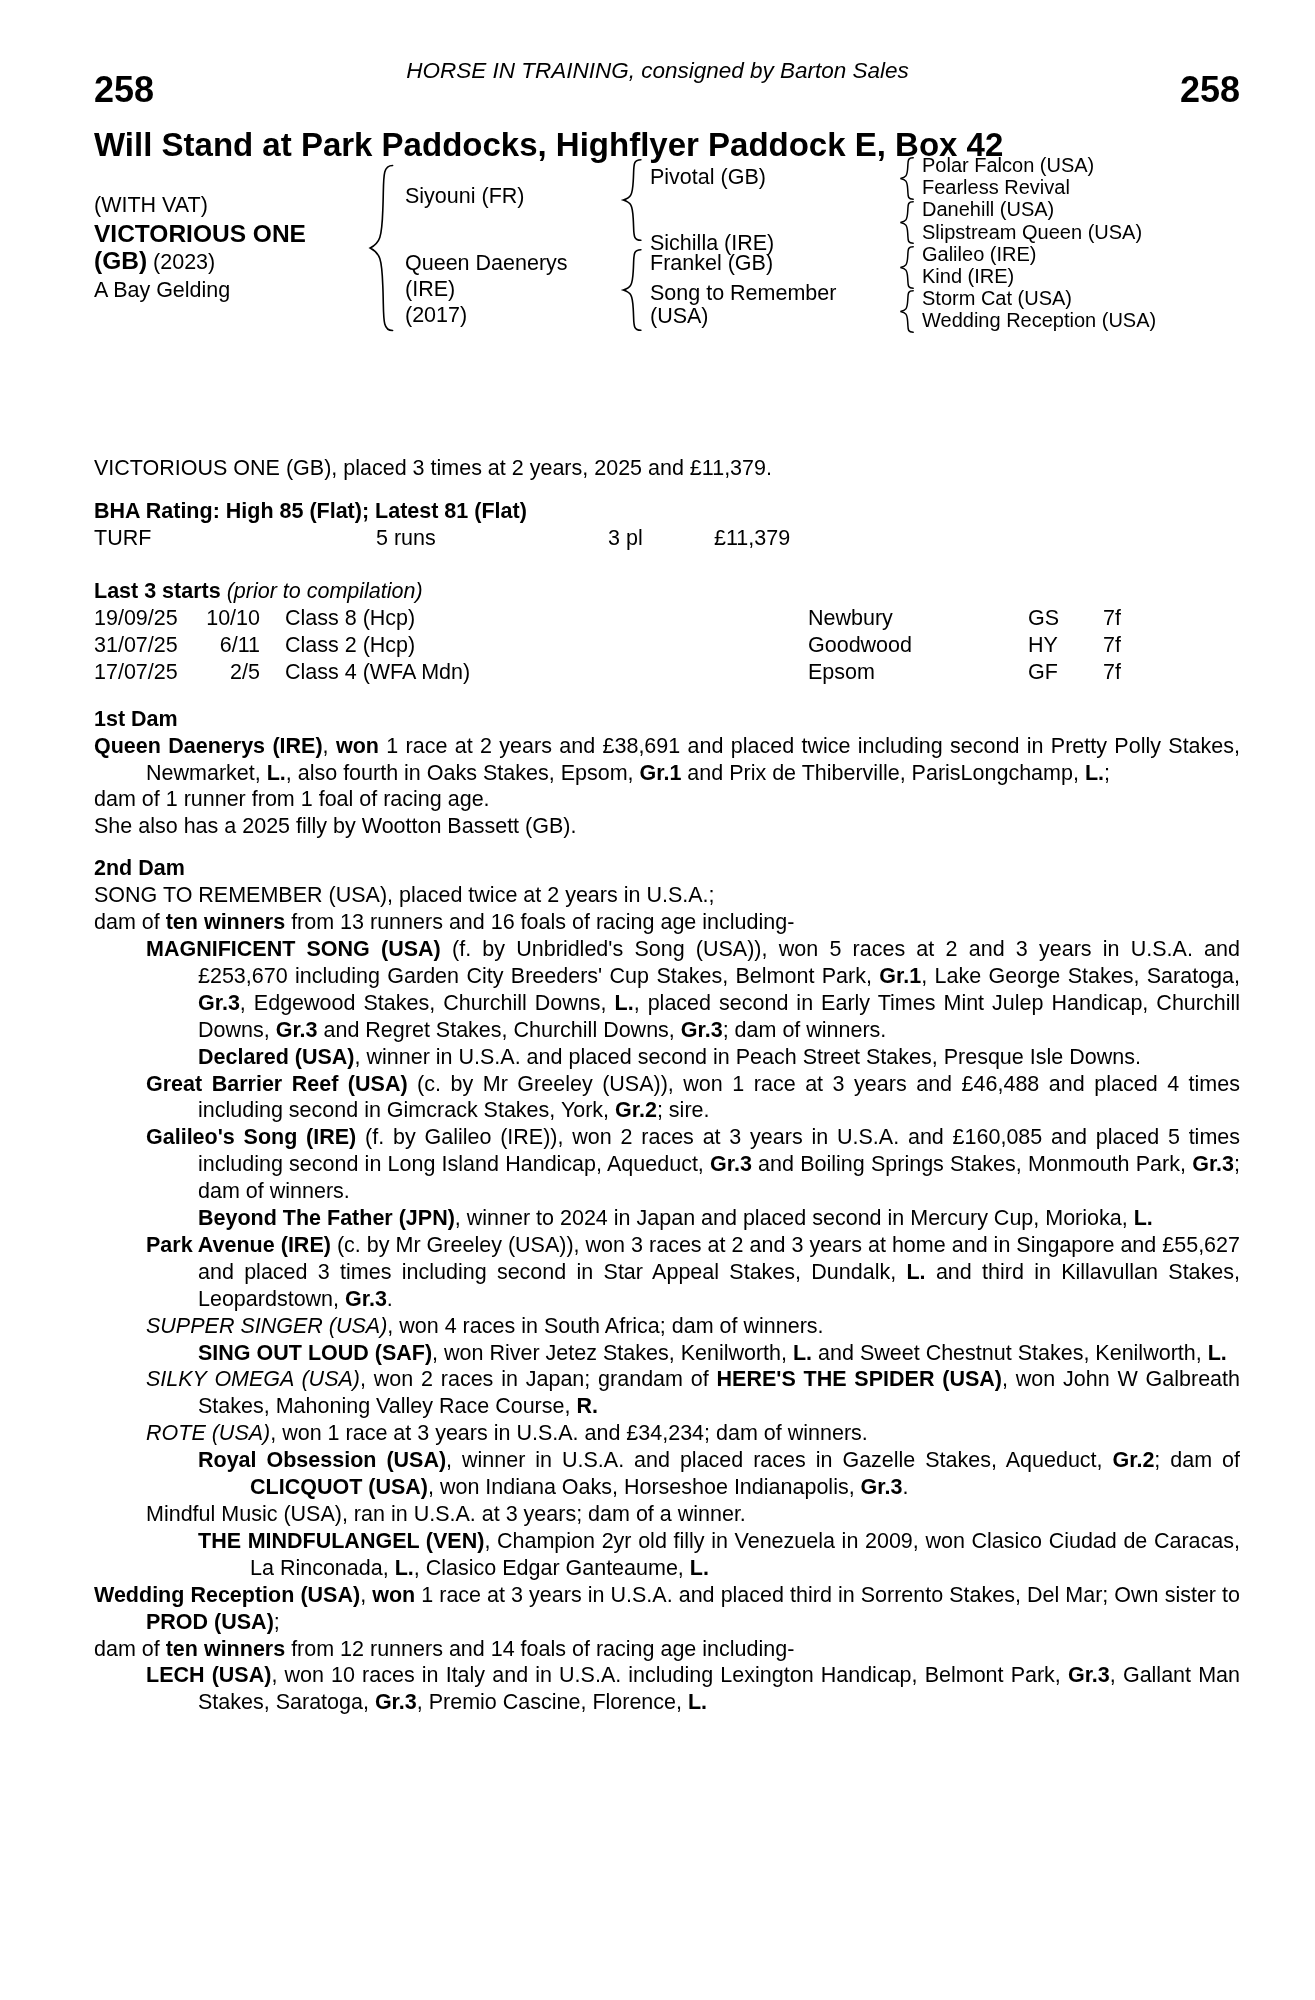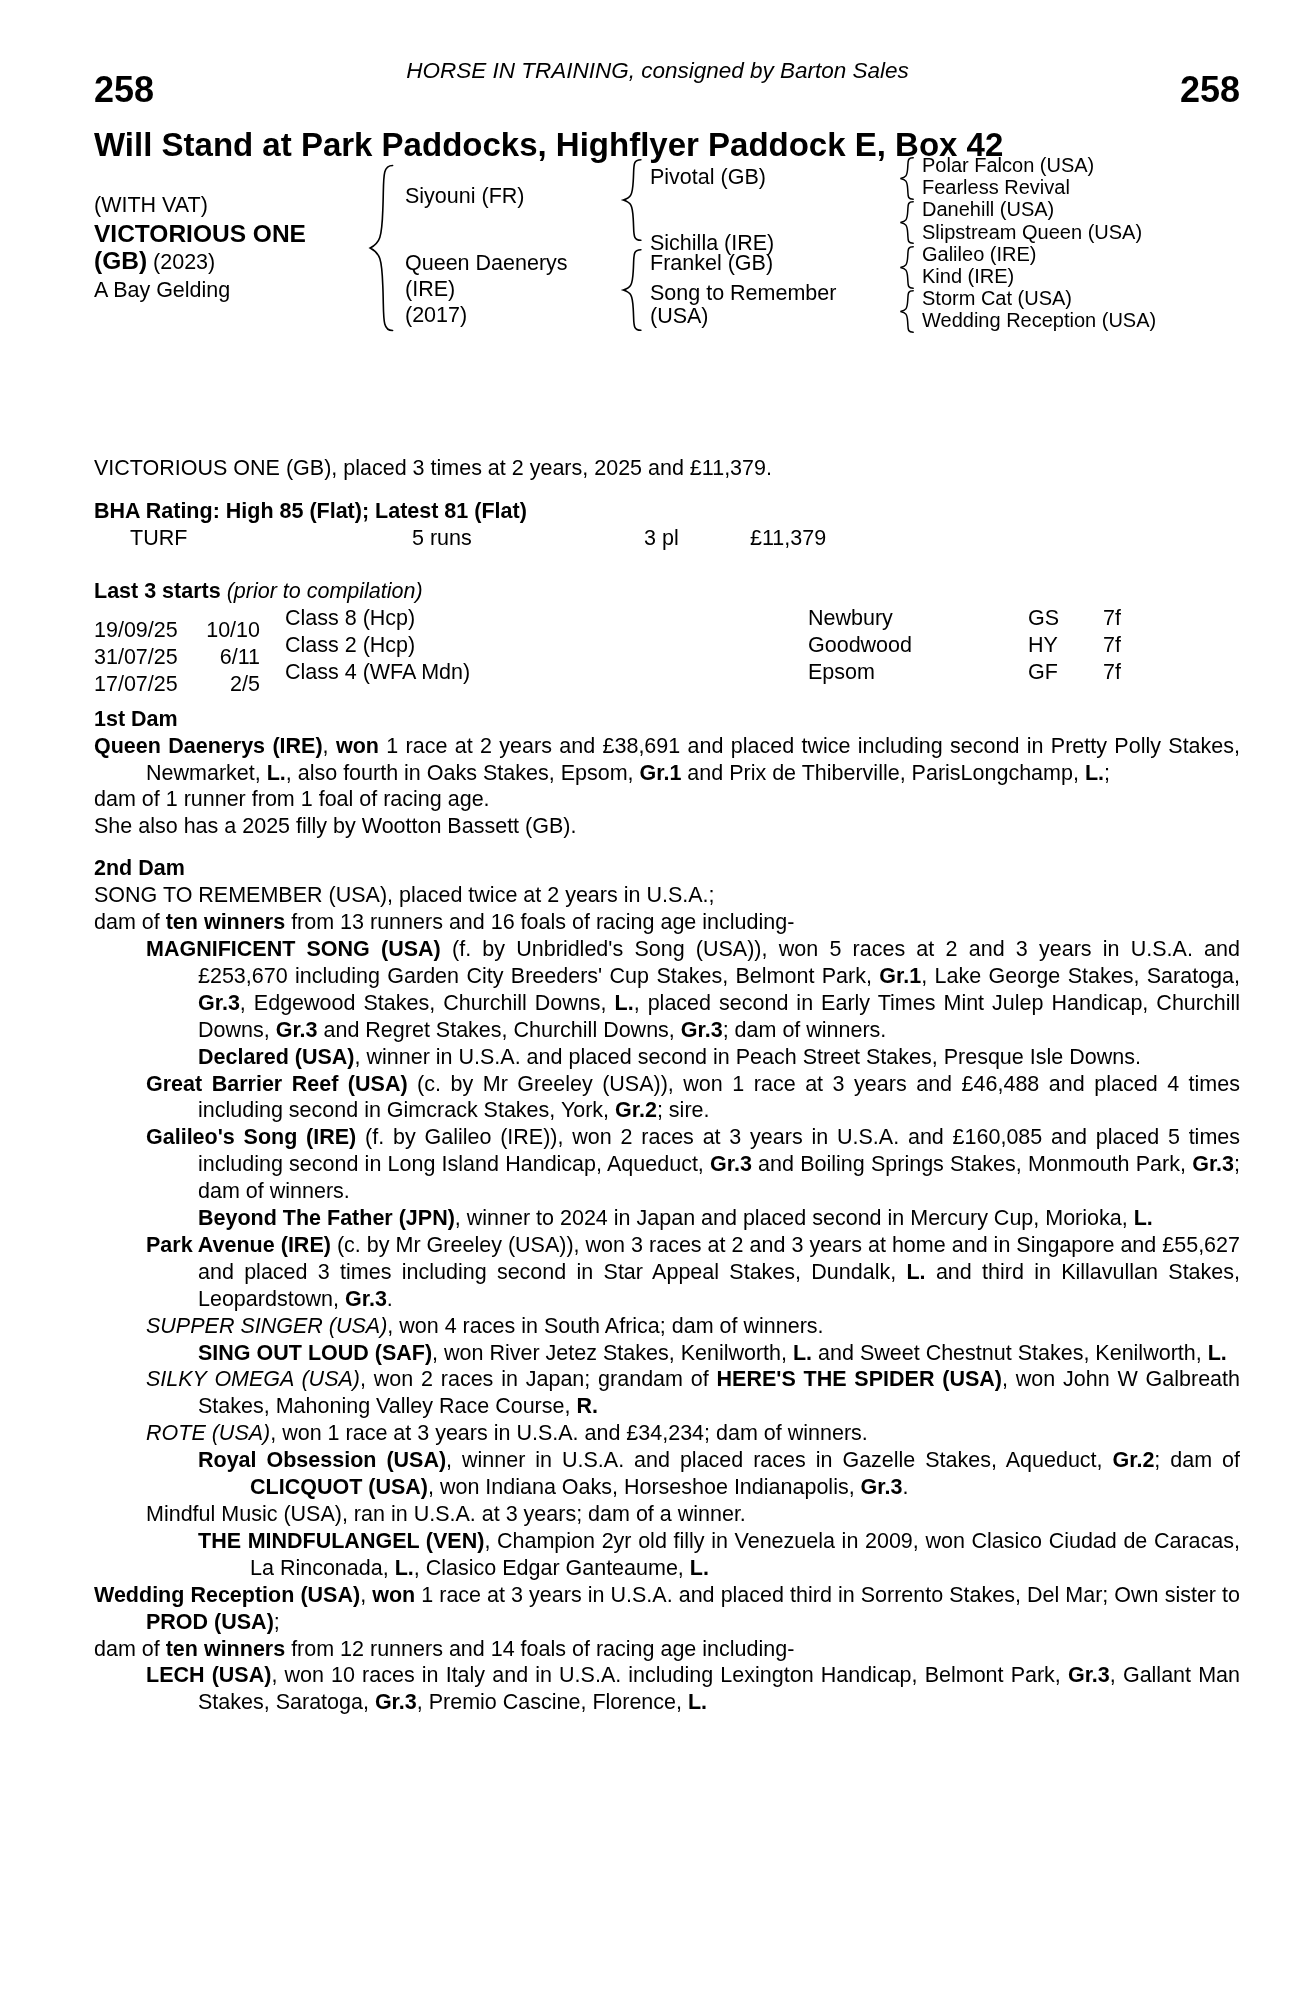--- a/index.html
+++ b/index.html
@@ -33,28 +33,28 @@
 
   
   .main{
     position:absolute;left:94px;top:455px;width:1146px;
     font-size:21.5px;line-height:26.9px;
   }
   .b{font-weight:bold;}
   .i{font-style:italic;}
   .summary{}
   .bha-head{font-weight:bold;margin-top:16px;}
-  .turf-row{position:relative;height:27px;margin-left:36px;}
+  .turf-row{position:relative;height:27px;}
   .turf-row .c1{position:absolute;left:0;}
   .turf-row .c2{position:absolute;left:282px;}
   .turf-row .c3{position:absolute;left:514px;}
   .turf-row .c4{position:absolute;left:620px;}
   .starts-label{margin-top:26px;}
   .race-row{position:relative;height:27px;}
-  .race-row .date{display:inline-block;width:111px;margin-top:12px;}
+  .race-row .date{display:inline-block;width:111px;}
   .race-row .pos{display:inline-block;width:55px;text-align:right;}
   .race-row .race{position:absolute;left:191px;}
   .race-row .course{position:absolute;left:714px;}
   .race-row .going{position:absolute;left:934px;}
   .race-row .dist{position:absolute;left:1009px;}
   .body-blocks{margin-top:20px;}
   .dam-heading{font-weight:bold;}
   .gap-top{margin-top:15px;}
   .para{text-align:justify;}
   .para.ind0.hang{padding-left:52px;text-indent:-52px;}

